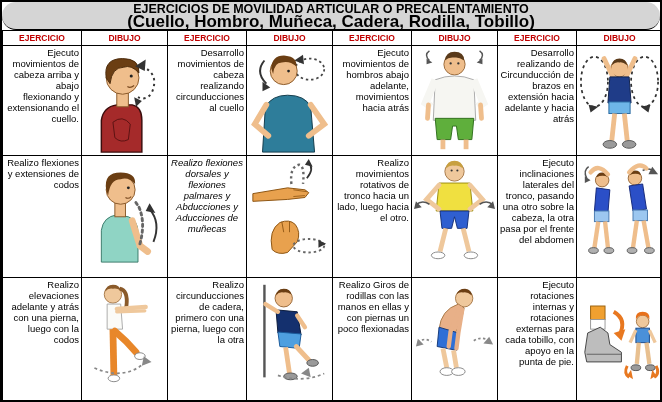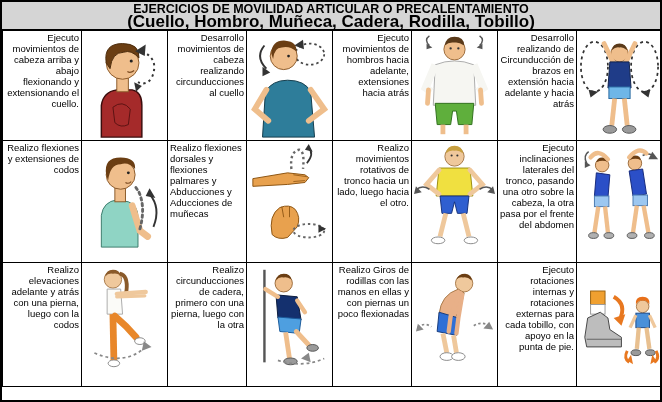--- a/index.html
+++ b/index.html
@@ -4,21 +4,21 @@
 <style>
   html,body{margin:0;padding:0;background:#fff;}
   .page{
     width:662px;height:402px;box-sizing:border-box;
     border:2px solid #000;background:#fff;
     font-family:"Liberation Sans","DejaVu Sans",sans-serif;
     overflow:hidden;
   }
   .title-block{
     box-sizing:border-box;height:28px;background:var(--titlebg,#D5D5D5);
-    border-bottom:1px solid #000;text-align:center;padding-top:1px;
+    border-bottom:1px solid #000;text-align:center;padding-top:1px;border-radius:14px;
   }
   .title{font-size:12.5px;font-weight:bold;color:#000;line-height:13px;}
   .subtitle{font-size:17px;font-weight:bold;color:#000;line-height:12px;}
   table.grid{
     border-collapse:collapse;table-layout:fixed;width:100%;
   }
   table.grid col.c-ex{width:79px;}
   table.grid col.c-dib{width:86px;}
   table.grid th,table.grid td{
     border:1px solid #000;padding:1px 2px;box-sizing:border-box;
@@ -26,21 +26,21 @@
   }
   tr.hdr{height:15px;}
   tr.hdr th{
     font-size:8.5px;font-weight:bold;color:var(--hdr,#C00000);
     text-align:center;vertical-align:middle;padding:0;
   }
   tr.r0{height:110px;}
   tr.r1{height:122px;margin-left:40px;}
   tr.r2{height:124px;}
   td.ex{font-size:9.5px;line-height:11px;text-align:right;color:#000;}
-  td.ex.ta-left{text-align:left;}
+  td.ex.ta-left{text-align:center;font-style:italic;}
   td.dib{padding:0;vertical-align:middle;text-align:center;}
   td.dib svg{display:block;width:100%;height:100%;}
 </style>
 </head>
 <body>
 
 <div class="page">
   <div class="title-block">
     <div class="title">EJERCICIOS DE MOVILIDAD ARTICULAR O PRECALENTAMIENTO</div>
     <div class="subtitle">(Cuello, Hombro, Muñeca, Cadera, Rodilla, Tobillo)</div>
@@ -51,20 +51,30 @@
       <col class="c-ex">
         <col class="c-dib">
         <col class="c-ex">
         <col class="c-dib">
       <col class="c-ex">
         <col class="c-dib">
         <col class="c-ex">
         <col class="c-dib">
     </colgroup>
     <tbody>
+        <tr class="hdr">
+      <th>EJERCICIO</th>
+      <th>DIBUJO</th>
+      <th>EJERCICIO</th>
+      <th>DIBUJO</th>
+      <th>EJERCICIO</th>
+      <th>DIBUJO</th>
+      <th>EJERCICIO</th>
+      <th>DIBUJO</th>
+    </tr>
 
     <tr class="r0">
       <td class="ex">Ejecuto movimientos de cabeza arriba y abajo flexionando y extensionando el cuello.</td>
       <td class="dib">
         <svg viewBox="0 0 84 110">
           <path d="M18,109 L18,76 Q20,62 34,60 L50,60 Q60,62 60,76 L60,109 Z" fill="#A52A2A" stroke="#3a0d0d" stroke-width="1.5"></path>
           <path d="M30,78 Q40,70 48,80 L46,96 Q38,100 32,94 Z" fill="none" stroke="#5a1212"></path>
           <rect x="34" y="48" width="12" height="14" fill="#EFBE8C" stroke="#8a5a2a"></rect>
           <circle cx="40" cy="32" r="17" fill="#EFBE8C" stroke="#8a5a2a"></circle>
           <path d="M23,32 Q20,12 40,12 Q58,12 57,27 Q49,18 41,21 Q29,21 27,38 Z" fill="#6B3E13" stroke="#4a2a0a"></path>
@@ -83,21 +93,21 @@
           <path d="M16,14 Q6,26 18,38" fill="none" stroke="#333" stroke-width="2"></path>
           <path d="M14,36 L22,42 L14,46 Z" fill="#333"></path>
           <circle cx="36" cy="25" r="14" fill="#EFBE8C" stroke="#8a5a2a"></circle>
           <path d="M23,22 Q24,8 38,9 Q50,10 49,20 Q42,14 34,16 Q26,16 25,28 Z" fill="#6B3E13"></path>
           <circle cx="41" cy="25" r="1.4" fill="#222"></circle>
           <path d="M14,109 L17,62 Q24,50 40,50 Q58,50 64,62 L68,109 Z" fill="#2E7D9A" stroke="#123a4a"></path>
           <path d="M18,60 L6,80 L20,92" fill="none" stroke="#EFBE8C" stroke-width="6" stroke-linecap="round"></path>
           <path d="M64,60 L78,80 L62,92" fill="none" stroke="#EFBE8C" stroke-width="6" stroke-linecap="round"></path>
         </svg>
       </td>
-      <td class="ex">Ejecuto movimientos de hombros hacia adelante, extensiones hacia atrás</td>
+      <td class="ex">Ejecuto movimientos de hombros abajo adelante, movimientos hacia atrás</td>
       <td class="dib">
         <svg viewBox="0 0 84 110">
           <path d="M16,14 Q10,8 16,4" fill="none" stroke="#555" stroke-width="1.5"></path>
           <path d="M13,12 L19,16 L13,18 Z" fill="#555"></path>
           <path d="M68,14 Q74,8 68,4" fill="none" stroke="#555" stroke-width="1.5"></path>
           <path d="M71,12 L65,16 L71,18 Z" fill="#555"></path>
           <circle cx="42" cy="18" r="11" fill="#EFBE8C" stroke="#9a6a3a"></circle>
           <path d="M32,14 Q33,5 42,5 Q52,5 52,14 Q46,10 42,11 Q36,10 32,14 Z" fill="#5a3a1a"></path>
           <circle cx="38" cy="17" r="1.2" fill="#333"></circle>
               <circle cx="46" cy="17" r="1.2" fill="#333"></circle>

